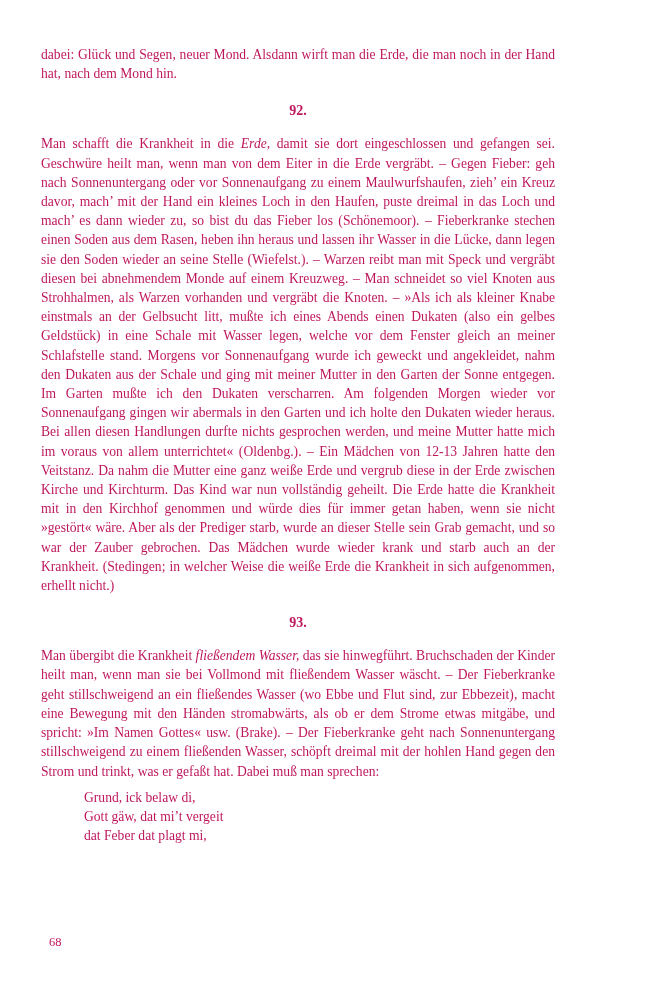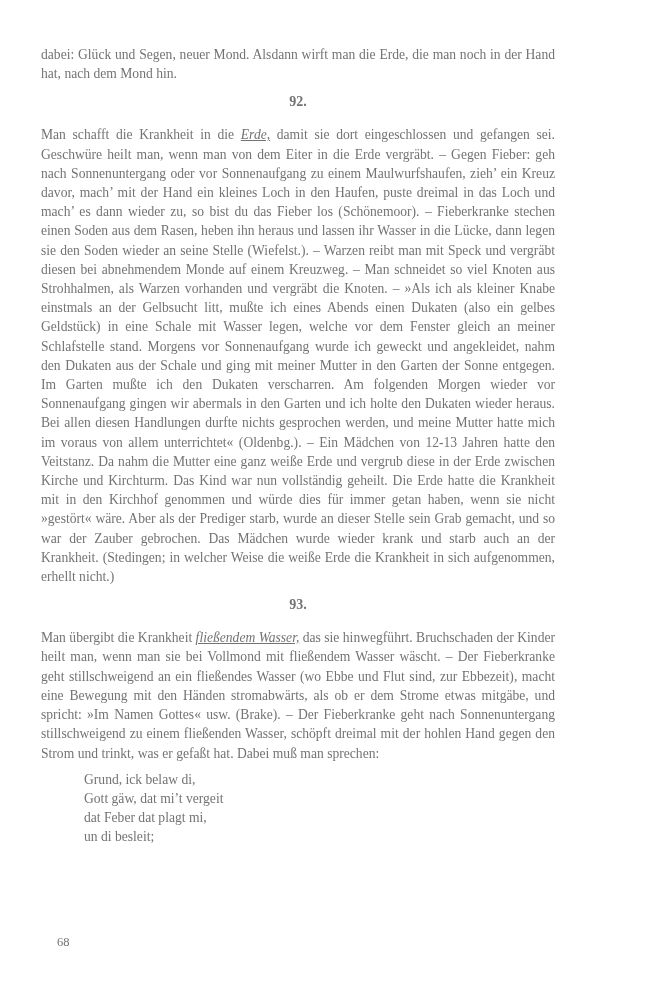--- a/index.html
+++ b/index.html
@@ -2,46 +2,46 @@
 <html><head>
 <meta charset="utf-8">
 <style>
   * { margin: 0; padding: 0; box-sizing: border-box; }
   html, body { background: #ffffff; }
   .page {
     position: relative;
     width: 660px;
     height: 990px;
     background: #ffffff;
-    color: #737373;
+    color: #be185d;
     font-family: "Liberation Serif", "DejaVu Serif", serif;
     padding: 45px 105px 0 41px;
     overflow: hidden;
   }
   .body-text {
     font-size: 13.6px;
     line-height: 19.2px;
     text-align: justify;
   }
-  .body-text .em { font-style: italic; text-decoration: underline; }
+  .body-text .em { font-style: italic; }
   .section-heading {
     font-size: 14px;
     font-weight: bold;
     text-align: center;
-    margin: 11px 0 15px 0;
+    margin: 20px 0 15px 0;
   }
   .verse {
     margin-top: 7px;
     padding-left: 43px;
     font-size: 13.6px;
     line-height: 19.2px;
   }
   .page-number {
     position: absolute;
-    left: 57px;
+    left: 49px;
     bottom: 40px;
     font-size: 12.5px;
   }
 </style>
 </head>
 <body>
 
 <div class="page">
 
   <p class="body-text"><span>dabei: Glück und Segen, neuer Mond. Alsdann wirft man die Erde, die man noch in der Hand hat, nach dem Mond hin.</span></p>
@@ -51,18 +51,17 @@
   <p class="body-text"><span>Man schafft die Krankheit in die </span><span class="em">Erde,</span><span> damit sie dort eingeschlossen und gefangen sei. Geschwüre heilt man, wenn man von dem Eiter in die Erde vergräbt. – Gegen Fieber: geh nach Sonnenuntergang oder vor Sonnenaufgang zu einem Maulwurfshaufen, zieh’ ein Kreuz davor, mach’ mit der Hand ein kleines Loch in den Haufen, puste dreimal in das Loch und mach’ es dann wieder zu, so bist du das Fieber los (Schönemoor). – Fieberkranke stechen einen Soden aus dem Rasen, heben ihn heraus und lassen ihr Wasser in die Lücke, dann legen sie den Soden wieder an seine Stelle (Wiefelst.). – Warzen reibt man mit Speck und vergräbt diesen bei abnehmendem Monde auf einem Kreuzweg. – Man schneidet so viel Knoten aus Strohhalmen, als Warzen vorhanden und vergräbt die Knoten. – »Als ich als kleiner Knabe einstmals an der Gelbsucht litt, mußte ich eines Abends einen Dukaten (also ein gelbes Geldstück) in eine Schale mit Wasser legen, welche vor dem Fenster gleich an meiner Schlafstelle stand. Morgens vor Sonnenaufgang wurde ich geweckt und angekleidet, nahm den Dukaten aus der Schale und ging mit meiner Mutter in den Garten der Sonne entgegen. Im Garten mußte ich den Dukaten verscharren. Am folgenden Morgen wieder vor Sonnenaufgang gingen wir abermals in den Garten und ich holte den Dukaten wieder heraus. Bei allen diesen Handlungen durfte nichts gesprochen werden, und meine Mutter hatte mich im voraus von allem unterrichtet« (Oldenbg.). – Ein Mädchen von 12-13 Jahren hatte den Veitstanz. Da nahm die Mutter eine ganz weiße Erde und vergrub diese in der Erde zwischen Kirche und Kirchturm. Das Kind war nun vollständig geheilt. Die Erde hatte die Krankheit mit in den Kirchhof genommen und würde dies für immer getan haben, wenn sie nicht »gestört« wäre. Aber als der Prediger starb, wurde an dieser Stelle sein Grab gemacht, und so war der Zauber gebrochen. Das Mädchen wurde wieder krank und starb auch an der Krankheit. (Stedingen; in welcher Weise die weiße Erde die Krankheit in sich aufgenommen, erhellt nicht.)</span></p>
 
   <h2 class="section-heading">93.</h2>
 
   <p class="body-text"><span>Man übergibt die Krankheit </span><span class="em">fließendem Wasser,</span><span> das sie hinwegführt. Bruchschaden der Kinder heilt man, wenn man sie bei Vollmond mit fließendem Wasser wäscht. – Der Fieberkranke geht stillschweigend an ein fließendes Wasser (wo Ebbe und Flut sind, zur Ebbezeit), macht eine Bewegung mit den Händen stromabwärts, als ob er dem Strome etwas mitgäbe, und spricht: »Im Namen Gottes« usw. (Brake). – Der Fieberkranke geht nach Sonnenuntergang stillschweigend zu einem fließenden Wasser, schöpft dreimal mit der hohlen Hand gegen den Strom und trinkt, was er gefaßt hat. Dabei muß man sprechen:</span></p>
 
   <div class="verse">
     <div>Grund, ick belaw di,</div>
     <div>Gott gäw, dat mi’t vergeit</div>
     <div>dat Feber dat plagt mi,</div>
-    <div>un di besleit;</div>
   </div>
 
   <div class="page-number">68</div>
 
 </div>
 
 </body></html>

